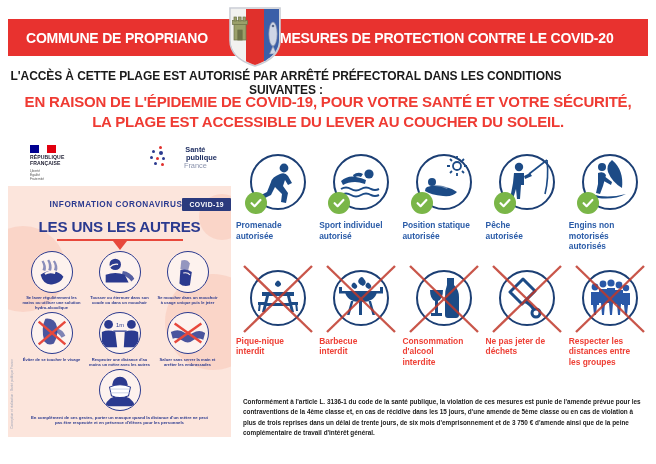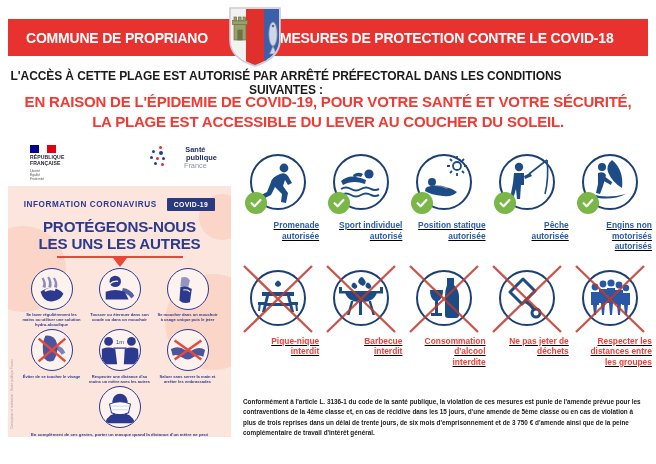--- a/index.html
+++ b/index.html
@@ -68,22 +68,22 @@
   .spf-text .s2 { color: #1a2a5e; padding-left: 12px; }
   .spf-text .s3 { color: #8b93ad; font-weight: normal; }
 
   .poster-body {
     position: relative;
     height: 251px; background: #fce5dc; overflow: hidden;
   }
   .virus-blob { position: absolute; border-radius: 50%; background: #f9cfc1; opacity: .75; }
   .poster-inner { position: relative; z-index: 2; }
   .info-row {
-    display: flex; align-items: center; justify-content: center;
-    gap: 10px; padding-top: 12px;
+    display: flex; align-items: center; justify-content: flex-end;
+    padding-top: 12px;
   }
   .info-corona { color: #2b3a8f; font-size: 8.2px; font-weight: bold; letter-spacing: 0.55px; }
   .covid-badge {
     background: #2b3a7d; color: #fff; font-size: 6.8px; font-weight: bold;
     padding: 3px 7px; letter-spacing: 0.4px; border-radius: 1px;
   }
   .proteg {
     margin-top: 7px; text-align: center; color: #2b3a8f;
     font-size: 15.2px; font-weight: bold; line-height: 17px; letter-spacing: -0.2px;
   }
@@ -112,21 +112,21 @@
   .mask-text { font-size: 4.3px; font-weight: bold; color: #2b3a8f; line-height: 5.4px; margin-top: 4px; padding: 0 22px; }
   .side-tag {
     position: absolute; left: 2px; bottom: 8px;
     font-size: 3.2px; color: #9aa0b5;
     writing-mode: vertical-rl; transform: rotate(180deg);
   }
 
   
   .grid { position: absolute; left: 236px; top: 152px; width: 416px; }
   .grid-row { display: flex; }
-  .cell { width: 83.2px; text-align: right; position: relative; text-decoration: underline; }
+  .cell { width: 83.2px; text-align: left; position: relative; }
   .icon-wrap { position: relative; width: 66px; height: 66px; margin: 0 auto; }
   .icon-circ {
     position: absolute; left: 5px; top: 2px;
     width: 56px; height: 56px; border-radius: 50%;
     border: 2.2px solid #1c3f74;
   }
   .icon-art { position: absolute; left: 5px; top: 2px; width: 56px; height: 56px; }
   .check {
     position: absolute; left: 0px; bottom: 4px;
     width: 22px; height: 22px; border-radius: 50%;
@@ -146,21 +146,21 @@
     font-weight: bold;
   }
 </style>
 </head>
 <body>
 
 <div class="page">
 
   <div class="banner">
     <div class="banner-title banner-left">COMMUNE DE PROPRIANO</div>
-    <div class="banner-title banner-right">MESURES DE PROTECTION CONTRE LE COVID-18</div>
+    <div class="banner-title banner-right">MESURES DE PROTECTION CONTRE LE COVID-20</div>
   </div>
 
   <svg class="crest" viewBox="0 0 54 62">
     <path d="M2 2 H52 V34 C52 48 40 56 27 60 C14 56 2 48 2 34 Z" fill="#ffffff" stroke="#c9ccd4" stroke-width="1.6"></path>
     <clipPath id="shc">
         <path d="M3 3 H51 V34 C51 47.4 39.5 55 27 59 C14.5 55 3 47.4 3 34 Z"></path>
       </clipPath>
     <g clip-path="url(#shc)">
       <rect x="0" y="0" width="18" height="62" fill="#f2f2f0"></rect>
       <rect x="18" y="0" width="18" height="62" fill="#e0302c"></rect>
@@ -232,21 +232,20 @@
       <div class="virus-blob" style="right:-30px;top:88px;width:96px;height:96px;"></div>
       <div class="virus-blob" style="right:-14px;top:8px;width:46px;height:46px;"></div>
 
       <div class="poster-inner">
         <div class="info-row">
           <div class="info-corona">INFORMATION CORONAVIRUS</div>
           <div class="covid-badge">COVID-19</div>
         </div>
 
         <div class="proteg">
-          <div>PROTÉGEONS-NOUS</div>
           <div>LES UNS LES AUTRES</div>
         </div>
         <div class="underline-red"></div>
         <div class="arrow-down"></div>
 
         <div class="gestes">
 
           <div class="geste">
             <div class="geste-circ">
               <svg viewBox="0 0 42 42">

